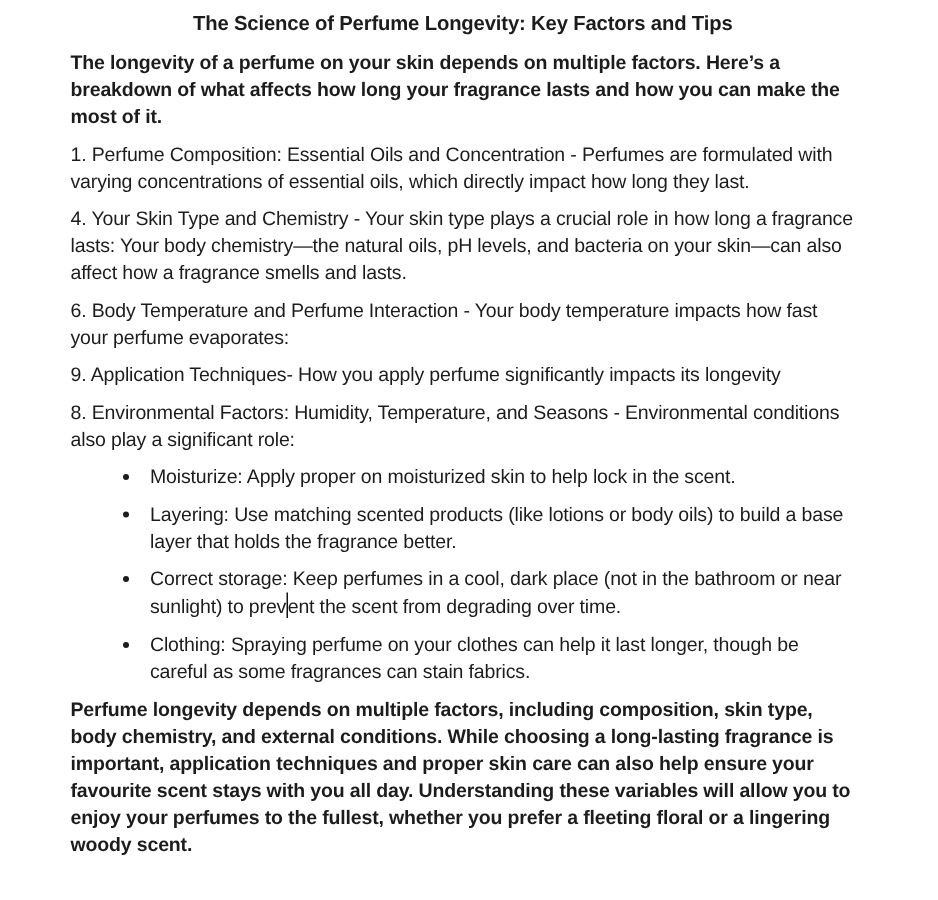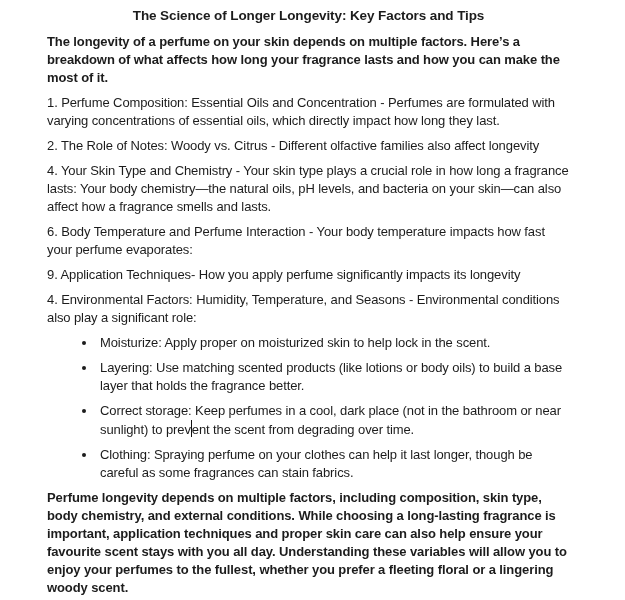--- a/index.html
+++ b/index.html
@@ -54,35 +54,34 @@
     background: #111111;
     vertical-align: -3.5px;
     margin: 0;
   }
 </style>
 </head>
 <body>
 
 <div class="doc">
 
-  <p class="title">The Science of Longer Longevity: Key Factors and Tips</p>
+  <p class="title">The Science of Perfume Longevity: Key Factors and Tips</p>
 
   <p class="bold">The longevity of a perfume on your skin depends on multiple factors. Here’s a breakdown of what affects how long your fragrance lasts and how you can make the most of it.</p>
 
   <p><b>1. Perfume Composition: Essential Oils and Concentration -</b><span> Perfumes are formulated with varying concentrations of essential oils, which directly impact how long they last.</span></p>
 
-  <p><b>2. The Role of Notes: Woody vs. Citrus -</b><span> Different olfactive families also affect longevity</span></p>
 
   <p><b>4. Your Skin Type and Chemistry</b><span> - Your skin type plays a crucial role in how long a fragrance lasts: Your body chemistry—the natural oils, pH levels, and bacteria on your skin—can also affect how a fragrance smells and lasts.</span></p>
 
   <p><b>6. Body Temperature and Perfume Interaction</b><span> - Your body temperature impacts how fast your perfume evaporates:</span></p>
 
   <p><b>9. Application Techniques-</b><span> How you apply perfume significantly impacts its longevity</span></p>
 
-  <p><b>4. Environmental Factors: Humidity, Temperature, and Seasons -</b><span> Environmental conditions also play a significant role:</span></p>
+  <p><b>8. Environmental Factors: Humidity, Temperature, and Seasons -</b><span> Environmental conditions also play a significant role:</span></p>
 
 
   <ul class="tips">
     <li><span>Moisturize: Apply proper on moisturized skin to help lock in the scent.</span></li>
     <li><span>Layering: Use matching scented products (like lotions or body oils) to build a base layer that holds the fragrance better.</span></li>
     <li><span>Correct storage: Keep perfumes in a cool, dark place (not in the bathroom or near sunlight) to prev</span><span class="caret"></span><span>ent the scent from degrading over time.</span></li>
     <li><span>Clothing: Spraying perfume on your clothes can help it last longer, though be careful as some fragrances can stain fabrics.</span></li>
   </ul>
 
   <p class="bold">Perfume longevity depends on multiple factors, including composition, skin type, body chemistry, and external conditions. While choosing a long-lasting fragrance is important, application techniques and proper skin care can also help ensure your favourite scent stays with you all day. Understanding these variables will allow you to enjoy your perfumes to the fullest, whether you prefer a fleeting floral or a lingering woody scent.</p>

